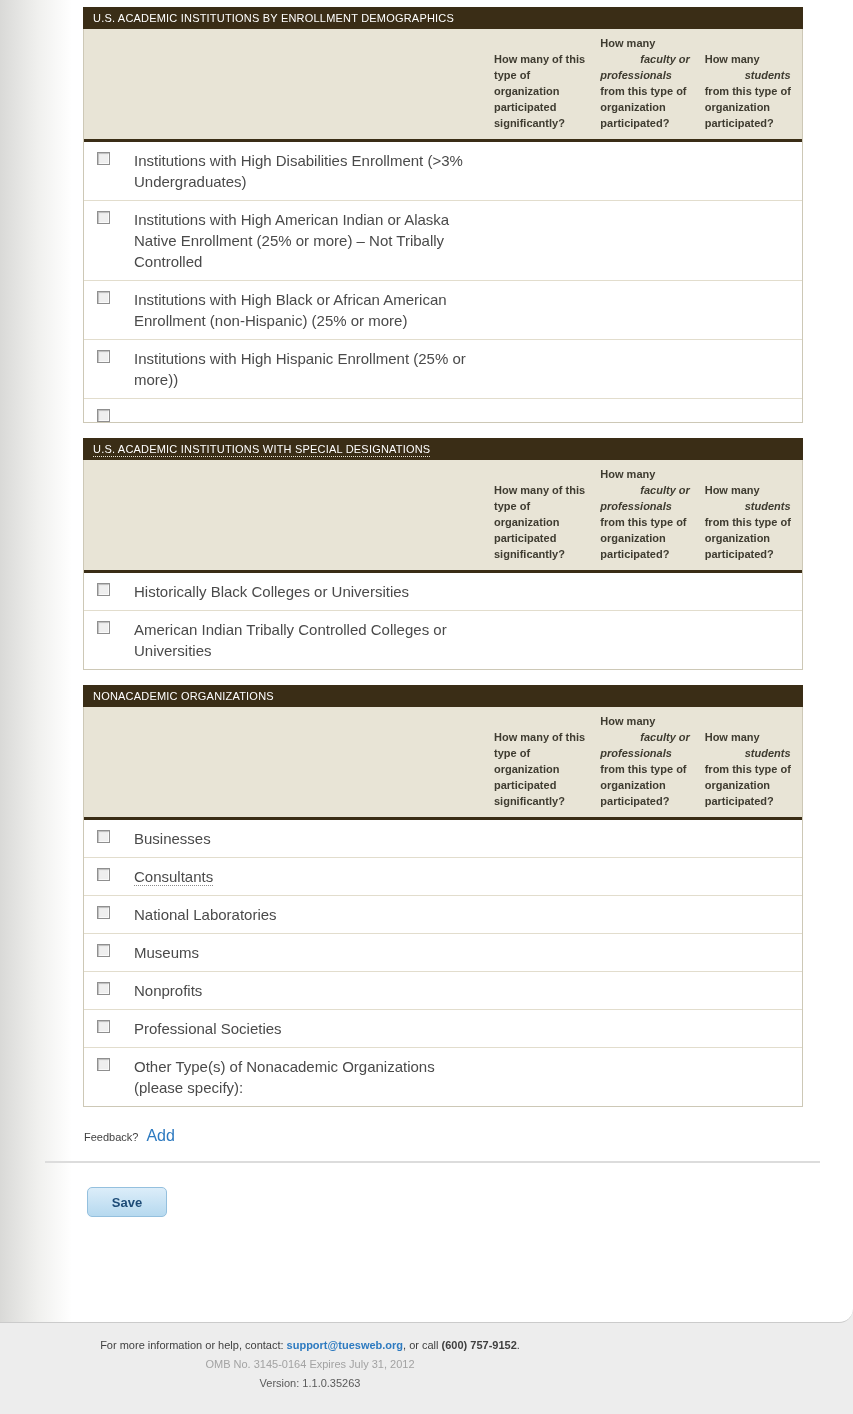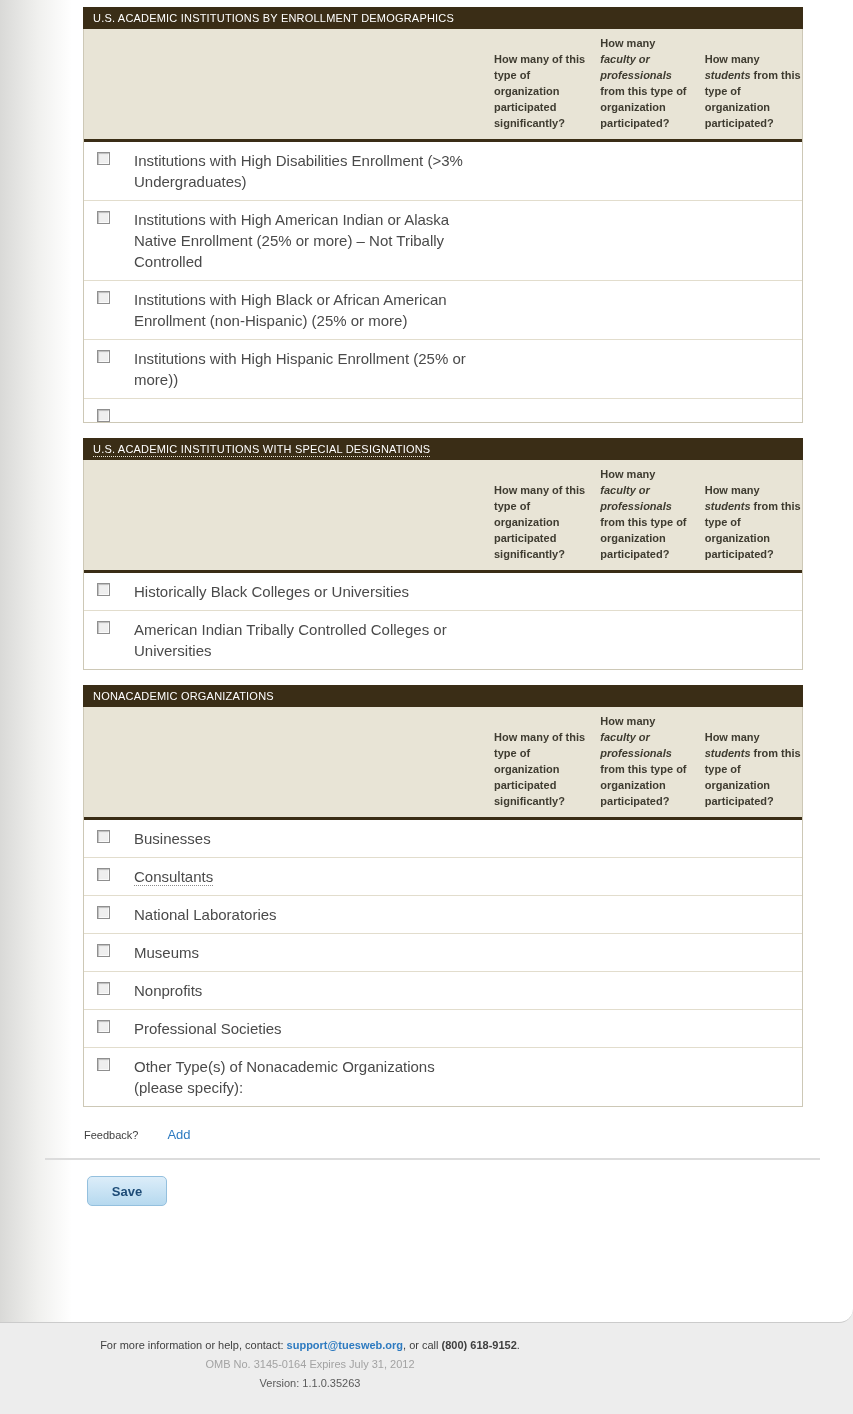--- a/index.html
+++ b/index.html
@@ -21,35 +21,35 @@
                  padding-left:10px; margin:-1px -1px 0 -1px; letter-spacing:.2px; }
   .dotted-white { border-bottom:1px dotted #e8e4d6; padding-bottom:1px; }
 
   .col-header-row { display:flex; align-items:flex-end; background:#e8e4d6;
                     border-bottom:3px solid #3a2d16; padding:6px 0 8px 0; }
   .spacer-col { width:410px; flex:0 0 410px; }
   .qcol { font-size:11px; font-weight:bold; color:#3e3b30; line-height:16px; }
   .qcol.c1 { width:107px; padding-right:14px; }
   .qcol.c2 { width:105px; padding-right:12px; }
   .qcol.c3 { width:98px;  }
-  .qcol em { font-style:italic; }
+  .qcol em { font-style:italic;margin-left:40px; }
 
   .row { display:flex; border-bottom:1px solid #e2ddcd; background:#fff; }
   .row:last-child { border-bottom:none; }
   .cb-cell { width:50px; flex:0 0 50px; padding:10px 0 0 13px; }
   .checkbox { display:block; width:13px; height:13px; border:1px solid #8f8f8f; background:#efefef;
               box-shadow:inset 1px 1px 1px rgba(0,0,0,.22), inset -1px -1px 0 #fafafa; }
   .row-label { width:335px; min-height:25px; padding:8px 0; font-size:15px; line-height:21px; color:#4a4a4a; }
   .dotted { border-bottom:1px dotted #8a8a8a; }
 
   
   .feedback-row { margin:20px 0 0 84px; font-size:11px; color:#3f3f3f; }
-  .feedback-row a { color:#2d7ac0; text-decoration:none; margin-left:29px; font-size:13px; }
+  .feedback-row a { color:#2d7ac0; text-decoration:none; margin-left:8px; font-size:16px; }
   .divider { margin:16px 33px 0 45px; border-top:2px solid #dcdcdc; }
-  .save-btn { display:block; margin:16px 0 0 87px; width:80px; height:30px;
+  .save-btn { display:block; margin:24px 0 0 87px; width:80px; height:30px;
               background:linear-gradient(#dcedf9,#b6d9ef); border:1px solid #94c0de; border-radius:5px;
               color:#1e4c77; font-size:13px; font-weight:bold; font-family:inherit; cursor:pointer; }
 
   
   .footer { position:absolute; left:0; bottom:0; width:853px; height:91px; background:#ededed; padding-top:16px; }
   .footer-inner { width:620px; text-align:center; font-size:11px; }
   .footer-line1 { color:#3f3f3f; margin-bottom:7px; }
   .footer-line1 a { color:#2d7ac0; font-weight:bold; text-decoration:none; }
   .footer-phone { font-weight:bold; }
   .footer-omb { color:#a3a3a3; margin-bottom:7px; }
@@ -185,19 +185,19 @@
     </div>
 
     <div class="divider"></div>
 
     <button class="save-btn">Save</button>
   </div>
 
   <div class="footer">
     <div class="footer-inner">
       <div class="footer-line1">
-        <span>For more information or help, contact: </span><a href="#">support@tuesweb.org</a><span>, or call </span><span class="footer-phone">(800) 618-9152</span><span>.</span>
+        <span>For more information or help, contact: </span><a href="#">support@tuesweb.org</a><span>, or call </span><span class="footer-phone">(600) 757-9152</span><span>.</span>
       </div>
       <div class="footer-omb">OMB No. 3145-0164 Expires July 31, 2012</div>
       <div class="footer-version">Version: 1.1.0.35263</div>
     </div>
   </div>
 </div>
 
 </body></html>

